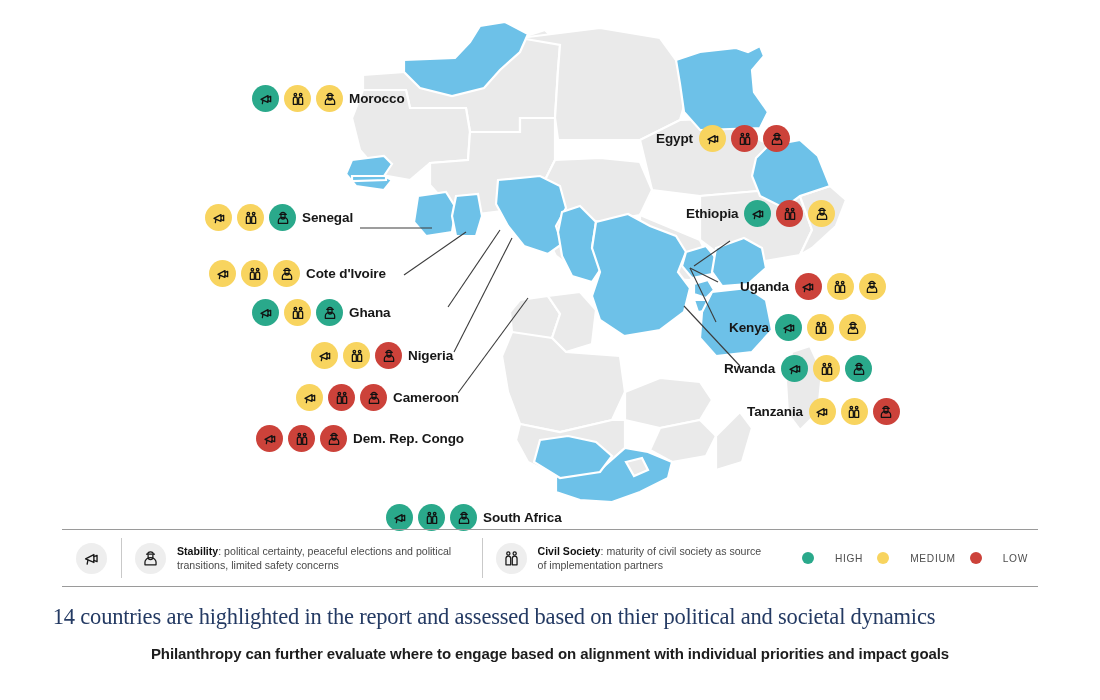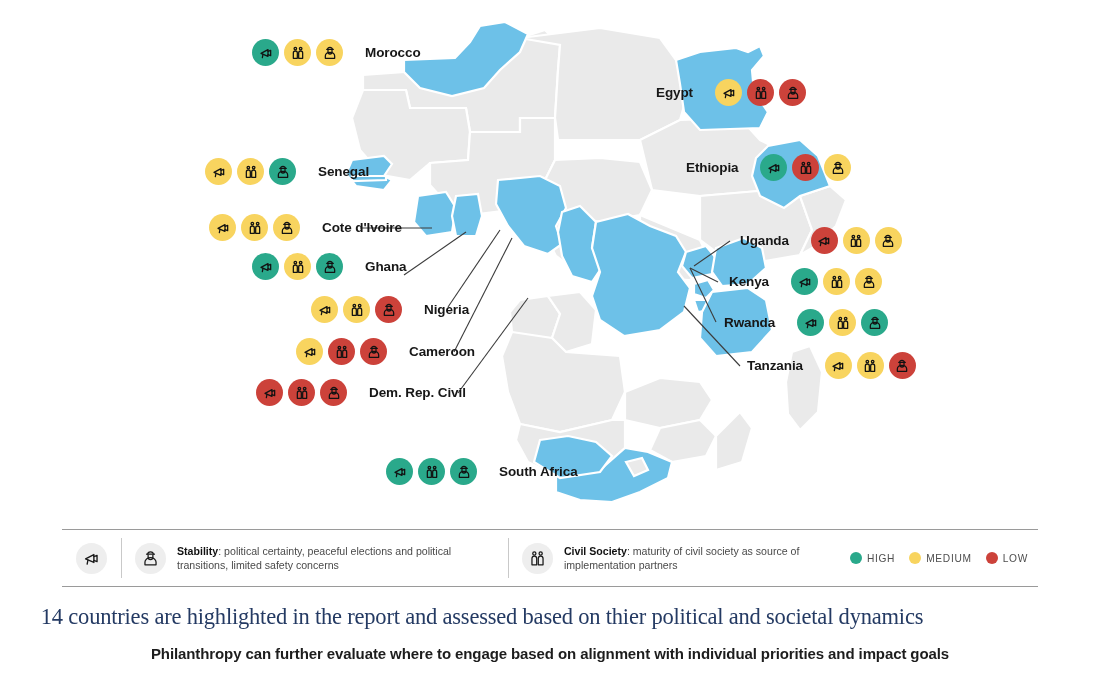--- a/index.html
+++ b/index.html
@@ -13,22 +13,23 @@
 
   
   #map-layer { position: absolute; left: 0; top: 0; width: 1100px; height: 520px; }
   #map-svg { position: absolute; left: 0; top: 0; }
 
   
   .country-group {
     position: absolute;
     display: flex;
     align-items: center;
-    gap: 22px;
+    gap: 6px;
     white-space: nowrap;
+    margin-top: 46px;
   }
   .country-group.right-label { flex-direction: row; }
   .country-group.left-label { }
 
   .dot {
     width: 27px; height: 27px;
     border-radius: 50%;
     display: flex; align-items: center; justify-content: center;
     flex: 0 0 auto;
   }
@@ -76,32 +77,32 @@
     font-size: 10.6px;
     line-height: 14.2px;
     color: #4a4a4a;
   }
   .legend-text b { color: #111111; font-weight: bold; }
   .legend-key {
     display: flex; align-items: center;
     gap: 14px;
     padding: 0 10px 0 20px;
   }
-  .key-item { display: flex; align-items: center; gap: 5px; }
+  .key-item { display: flex; align-items: center; gap: 21px; }
   .key-dot { width: 12px; height: 12px; border-radius: 50%; }
   .key-label {
     font-size: 10.2px;
     letter-spacing: 0.7px;
     color: #4e4e4e;
   }
 
   
   #headline {
     position: absolute;
-    left: 0; top: 604px; width: 964px;
+    left: 12px; top: 604px; width: 964px;
     text-align: center;
     font-size: 22.5px;
     color: #243a63;
     font-family: "Liberation Serif", serif;
     letter-spacing: -0.2px;
   }
   #subhead {
     position: absolute;
     left: 0; top: 645px; width: 1100px;
     text-align: center;
@@ -636,21 +637,21 @@
             <span>
               <svg width="16" height="16" viewBox="0 0 24 24" fill="none" stroke="#121212" stroke-width="1.9" stroke-linecap="round" stroke-linejoin="round">
                 <path d="M7 6.5 L17 6.5"></path>
                 <path d="M8.5 6.5 A3.5 3 0 0 1 15.5 6.5"></path>
                 <path d="M9 8 L9 10.5 A3 3 0 0 0 15 10.5 L15 8"></path>
                 <path d="M5 20 L5 16.5 A5 4 0 0 1 19 16.5 L19 20 Z"></path>
               </svg>
             </span>
           </span>
         </span>
-        <span class="country-name">Dem. Rep. Civil</span>
+        <span class="country-name">Dem. Rep. Congo</span>
       </div>
       <div class="country-group right-label" style="left: 386px; top: 458px;">
         <span class="icon-row">
           <span class="dot" style="background: rgb(42, 169, 139);">
             <span>
               <svg width="16" height="16" viewBox="0 0 24 24" fill="none" stroke="#121212" stroke-width="1.9" stroke-linecap="round" stroke-linejoin="round">
                 <path d="M4.5 12.5 L15 7 L15 17 Z"></path>
                 <path d="M15 9.5 L19 8 L19 16 L15 14.5"></path>
                 <path d="M7.5 14 L6.5 19"></path>
               </svg>

